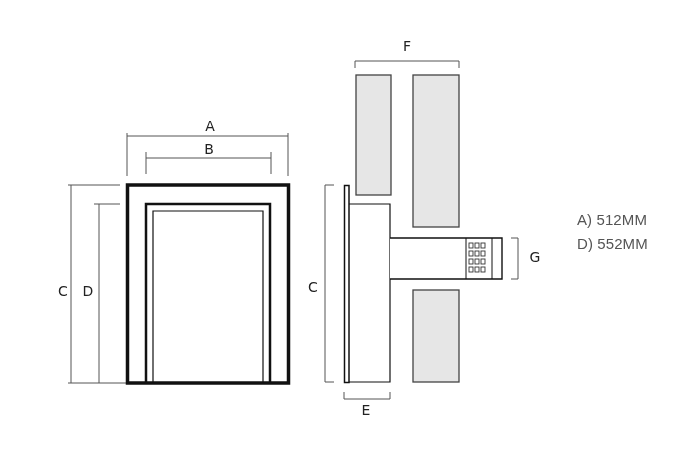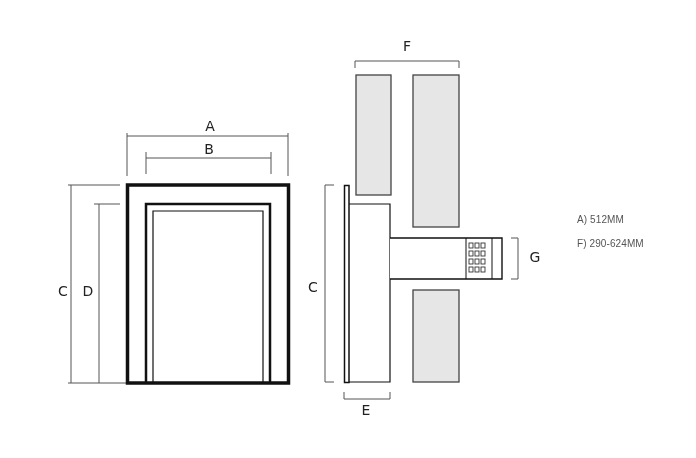--- a/index.html
+++ b/index.html
@@ -5,21 +5,21 @@
   html, body { margin: 0; padding: 0; background: #ffffff; }
   body { width: 696px; height: 458px; position: relative; overflow: hidden; font-family: "DejaVu Sans", sans-serif; }
   #diagram { position: absolute; left: 0; top: 0; }
   .lbl { font-family: "DejaVu Sans", sans-serif; font-size: 14px; fill: #222222; text-anchor: middle; dominant-baseline: middle; }
   .dim { stroke: #555555; stroke-width: 1; fill: none; }
   .thick { stroke: #111111; stroke-width: 3.5; fill: none; }
   .med { stroke: #111111; stroke-width: 2.5; fill: none; }
   .thin { stroke: #111111; stroke-width: 1.2; fill: none; }
   .panel { fill: #e6e6e6; stroke: #444444; stroke-width: 1.3; }
   .specs { position: absolute; left: 577px; top: 213px; margin: 0; padding: 0; list-style: none; }
-  .specs li { font-family: "Liberation Sans", sans-serif; font-size: 10px; color: #555555; height: 24.3px; line-height: 14px; letter-spacing: 0.1px; }
+  .specs li { font-family: "Liberation Sans", sans-serif; font-size: 15px; color: #555555; height: 24.3px; line-height: 14px; letter-spacing: 0.1px; }
 </style>
 </head>
 <body>
 
 <svg id="diagram" width="696" height="458" viewBox="0 0 696 458" xmlns="http://www.w3.org/2000/svg">
 
   <g>
 
     <g>
       <path class="dim" d="M127,133 V176 M127,136 H288 M288,133 V176"></path>
@@ -92,14 +92,14 @@
 
     <g>
       <path class="dim" d="M344,392 V399 H390 V392"></path>
       <text class="lbl" x="366" y="411">E</text>
     </g>
   </g>
 </svg>
 
 <ul class="specs">
   <li>A) 512MM</li>
-  <li>F) 290-624MM</li>
+  <li>D) 552MM</li>
 </ul>
 
 </body></html>

